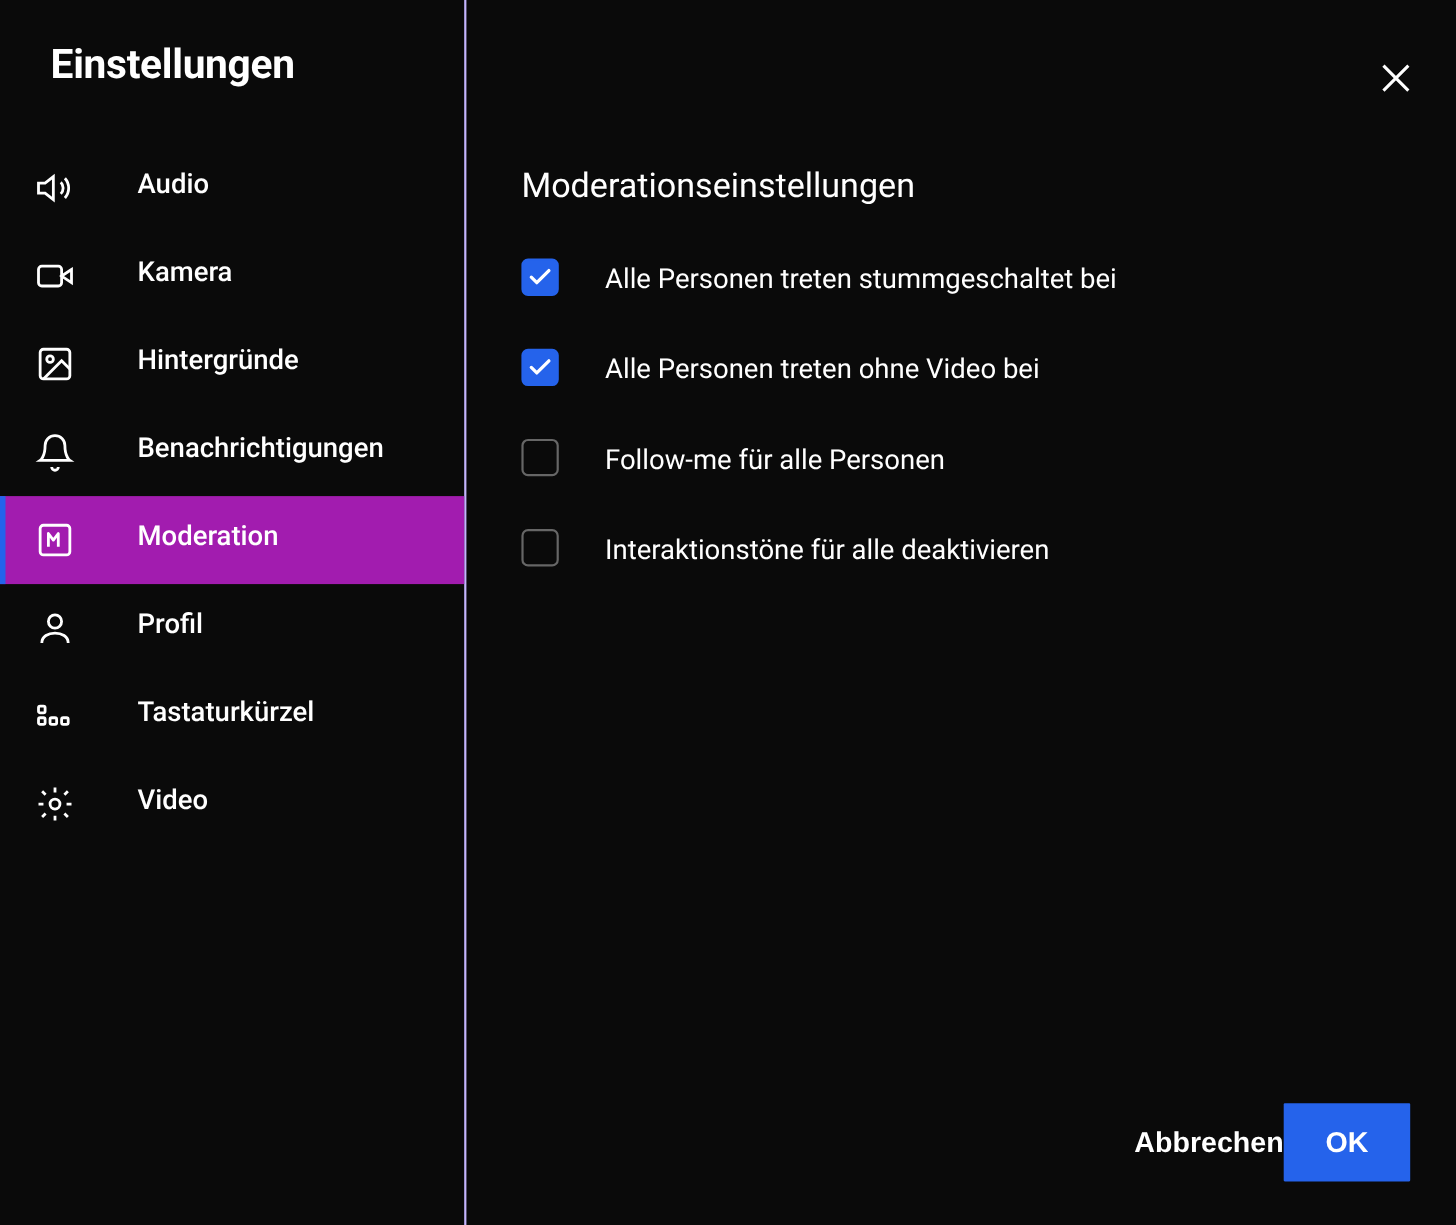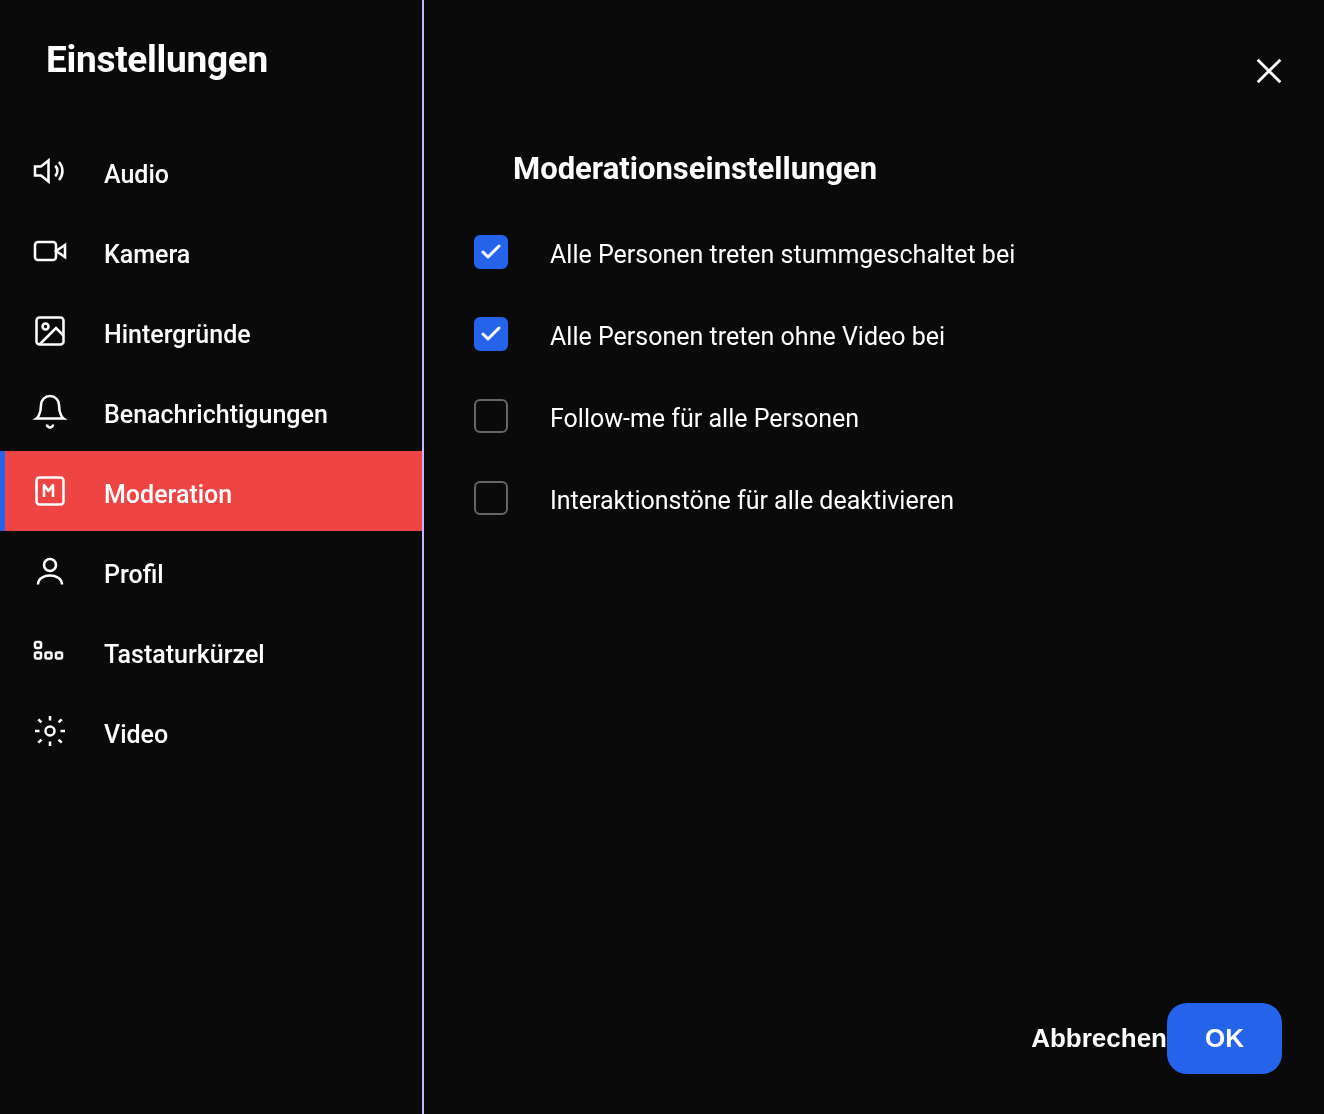--- a/index.html
+++ b/index.html
@@ -27,28 +27,28 @@
       font-size: 37px;
       font-weight: 700;
       letter-spacing: -0.3px;
     }
     .sidebar-nav {
       display: flex;
       flex-direction: column;
     }
     .sidebar-item {
       display: flex;
-      align-items: flex-end;
-      gap: 36px;
+      align-items: flex-start;
+      gap: 57px;
       padding: 22px 32px;
       cursor: pointer;
       position: relative;
     }
     .sidebar-item.active {
-      background: #ef4444;
+      background: #a21caf;
     }
     .sidebar-item.active::before {
       content: "";
       position: absolute;
       left: 0; top: 0; bottom: 0;
       width: 5px;
       background: #2563eb;
     }
     .sidebar-icon {
       width: 36px;
@@ -93,23 +93,22 @@
       height: 34px;
       stroke: #fff;
       stroke-width: 2;
     }
     .content {
       padding: 150px 50px 0 50px;
       flex: 1;
     }
     .section-title {
       font-size: 31px;
-      font-weight: 700;
+      font-weight: 400;
       margin-bottom: 48px;
-      margin-left: 39px;
     }
     .option-row {
       display: flex;
       align-items: flex-end;
       gap: 42px;
       margin-bottom: 48px;
     }
     .checkbox {
       width: 34px;
       height: 34px;
@@ -153,21 +152,21 @@
       cursor: pointer;
       background: none;
       border: none;
     }
     .btn-ok {
       font-size: 26px;
       font-weight: 700;
       color: #fff;
       background: #2563eb;
       border: none;
-      border-radius: 20px;
+      border-radius: 1px;
       padding: 20px 38px;
       cursor: pointer;
     }
   </style>
 </head>
 <body>
 
 <div class="sidebar">
   <div class="sidebar-header">
     <h1 class="sidebar-title">Einstellungen</h1>

